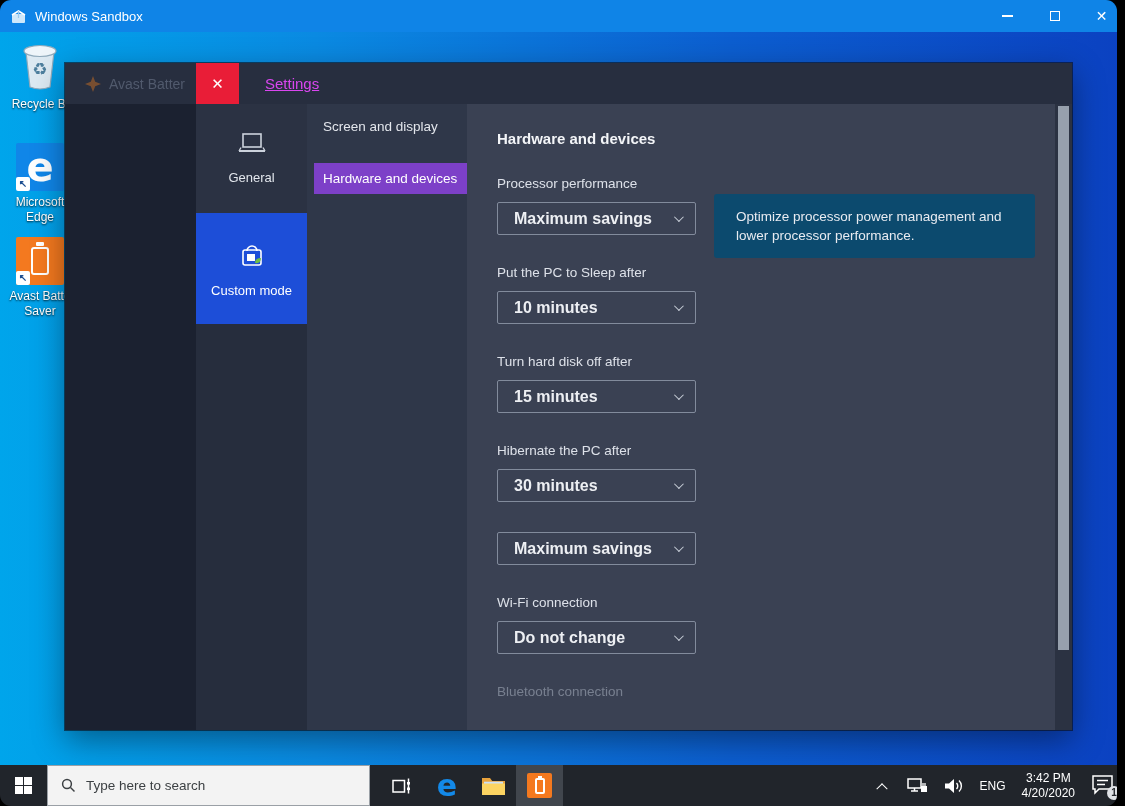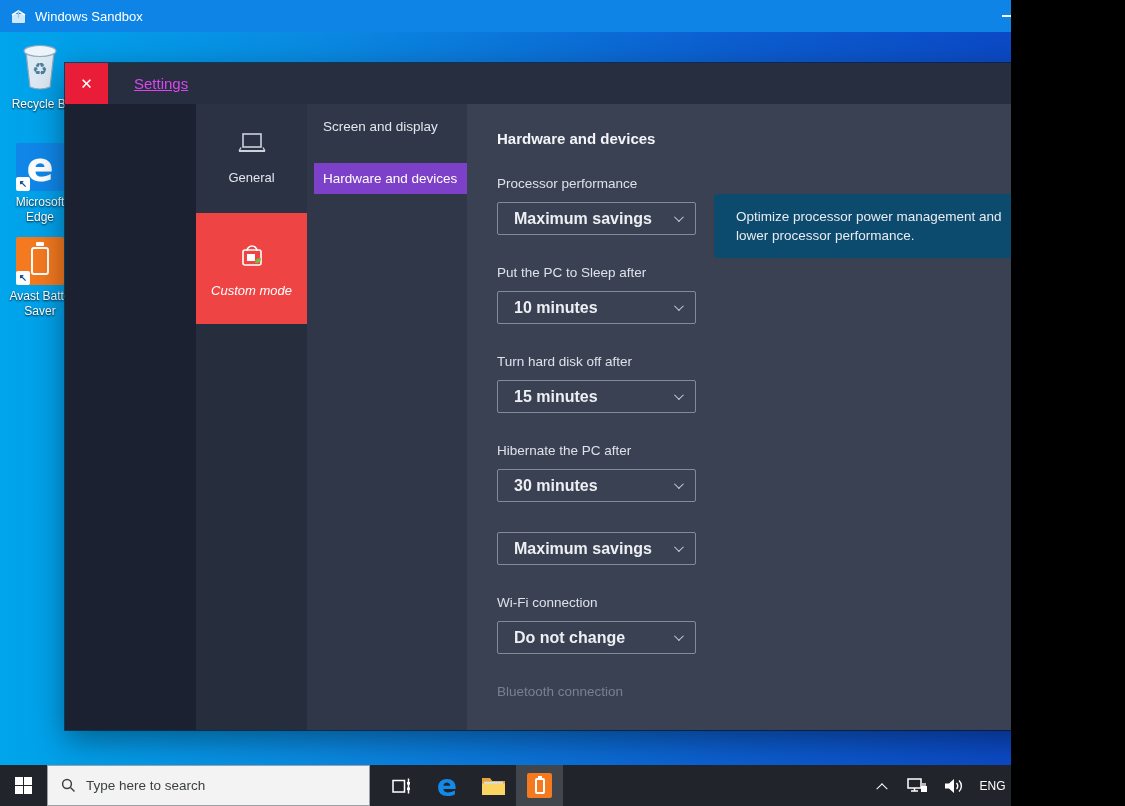--- a/index.html
+++ b/index.html
@@ -1,19 +1,19 @@
 <!DOCTYPE html>
 <html><head>
 <meta charset="utf-8">
 <style>
   * { margin:0; padding:0; box-sizing:border-box; }
   html,body { background:#000; }
   .screen {
-    position:relative; width:1011px; height:806px; overflow:hidden;
-    font-family:"Liberation Sans", sans-serif; -webkit-font-smoothing:antialiased;
+    position:relative; width:1117px; height:806px; overflow:hidden;
+    font-family:"Liberation Sans", sans-serif;border-radius:11px; -webkit-font-smoothing:antialiased;
   }
 
   
   .titlebar {
     position:absolute; left:0; top:0; width:1125px; height:32px;
     background:#0f84e7; display:flex; align-items:center; padding-left:10px;
   }
   .titlebar-title { color:#fff; font-size:13px; margin-left:8px; }
   .win-controls { margin-left:auto; display:flex; height:32px; }
   .win-btn { width:47px; height:32px; display:flex; align-items:center; justify-content:center; color:#fff; }
@@ -54,21 +54,21 @@
   .ghost-text { color:#515a6d; font-size:14px; }
   .close-red { width:43px; background:#e91d37; display:flex; align-items:center; justify-content:center; color:#fff; font-size:15px; cursor:default; }
   .settings-title { display:flex; align-items:center; padding-left:26px; color:#d946ef; font-size:15px;text-decoration:underline; }
 
   .app-body { display:flex; height:626px; }
   .col1 { width:131px; background:#1b2130; }
   .col2 { width:111px; background:#262d3d; }
   .side-tile { display:flex; flex-direction:column; align-items:center; justify-content:center; gap:12px; }
   .side-tile .lbl { font-size:13px; color:#e2e6ec; }
   .tile-general { height:109px; background:#2b3243; }
-  .tile-custom { height:111px; background:#ef4444;font-style:italic; }
+  .tile-custom { height:111px; background:#1d4ed8; }
   .tile-custom .lbl { color:#fff; }
 
   .col3 { width:160px; background:#2f3749; position:relative; }
   .nav-item { position:absolute; left:16px; top:15px; font-size:13.5px; color:#e3e6ec; }
   .nav-item-selected {
     position:absolute; left:7px; right:0; top:59px; height:31px; background:#7d40c8;
     display:flex; align-items:center; padding-left:9px; font-size:13.5px; color:#fff;
   }
 
   .main { flex:1; background:#3a4153; position:relative; padding:26px 0 0 30px; overflow:hidden; }
@@ -175,20 +175,26 @@
       <div class="tile tile-avast">
         <span class="battery-glyph"></span>
         <span class="shortcut-arrow">↖</span>
       </div>
       <div class="dicon-label">Avast Batte Saver</div>
     </div>
 
     <div class="app">
 
       <div class="app-header">
+        <div class="ghost">
+          <svg class="ghost-logo" width="16" height="16" viewBox="0 0 16 16">
+            <path d="M8 0 L10.2 5.8 L16 8 L10.2 10.2 L8 16 L5.8 10.2 L0 8 L5.8 5.8 Z" fill="#c96f22"></path>
+          </svg>
+          <span class="ghost-text">Avast Batter</span>
+        </div>
         <div class="close-red">
           <span>✕</span>
         </div>
         <div class="settings-title">Settings</div>
       </div>
 
       <div class="app-body">
         <div class="col1"></div>
 
         <div class="col2">

